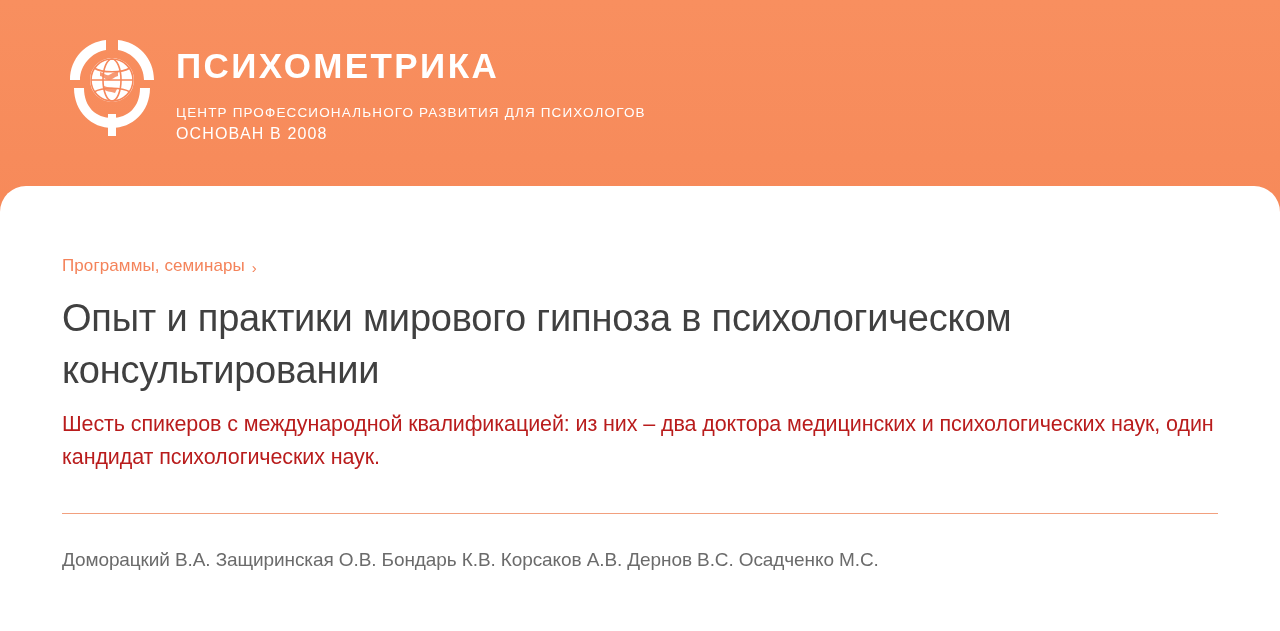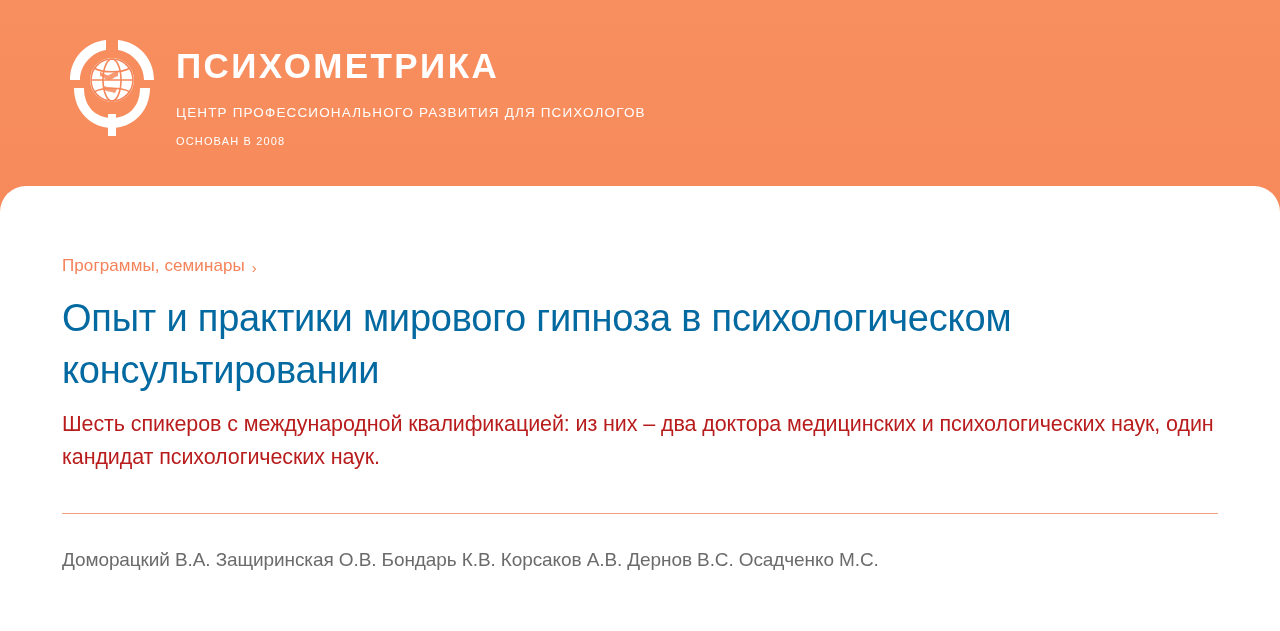--- a/index.html
+++ b/index.html
@@ -55,25 +55,24 @@
     color: #ffffff;
   }
   .brand-tagline {
     margin-top: 18px;
     font-size: 13.5px;
     letter-spacing: 1.15px;
     line-height: 1.45;
     color: #ffffff;
   }
   .brand-founded {
-    font-size: 11px;
+    font-size: 16px;
     letter-spacing: 1.15px;
     line-height: 1.45;
     color: #ffffff;
-    margin-top: 12px;
   }
 
   
   .card {
     position: absolute;
     left: 0;
     top: 186px;
     width: 1280px;
     height: 445px;
     background: #ffffff;
@@ -94,21 +93,21 @@
     cursor: pointer;
   }
   .breadcrumb .crumb-link { color: #f4835a; }
   .breadcrumb .chevron { font-size: 15px; color: #f4835a; }
 
   .title {
     margin: 17px 0 0 0;
     font-size: 38px;
     line-height: 1.36;
     font-weight: normal;
-    color: #0369a1;
+    color: #404040;
     letter-spacing: -0.2px;
     max-width: 1150px;
   }
 
   .subtitle {
     margin: 12px 0 0 0;
     font-size: 21.5px;
     line-height: 1.5;
     color: #b91c1c;
     max-width: 1160px;

